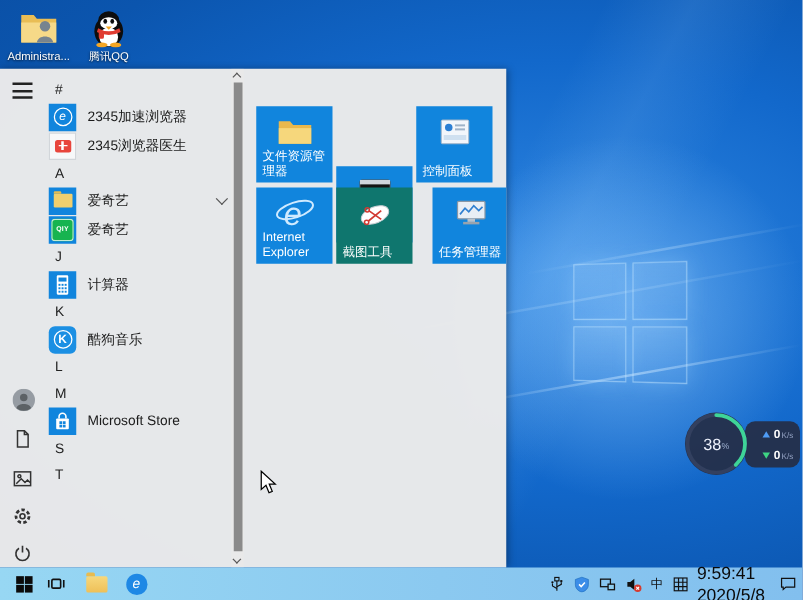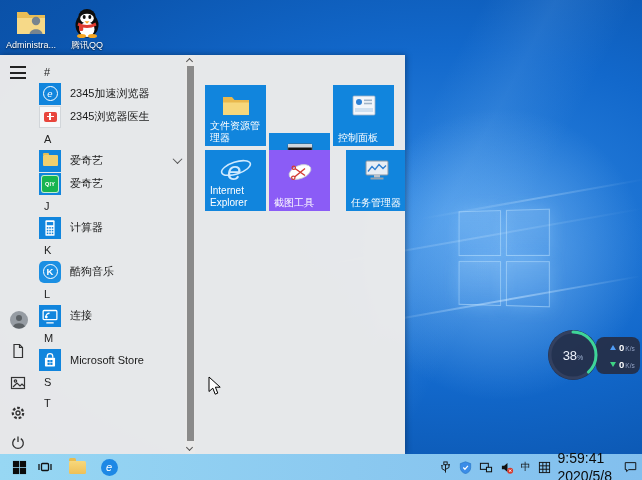--- a/index.html
+++ b/index.html
@@ -252,31 +252,20 @@
         <span class="app-ico ico-kugou">
             <span class="e-circle" style="font-style:normal; font-weight:bold;">K</span>
           </span>
         <span class="app-label">酷狗音乐</span>
       </div>
 
       <div class="row hdr">
           <span>L</span>
         </div>
 
-      <div class="row app">
-        <span class="app-ico">
-          <svg width="22" height="22" viewBox="0 0 24 24" fill="none" stroke="#fff" stroke-width="1.4">
-            <rect x="4.5" y="6" width="15" height="10" rx="1"></rect>
-            <path d="M8 19.5 H16"></path>
-              <path d="M7.5 13 a4 4 0 0 1 4 -4"></path>
-              <circle cx="8" cy="13.2" r="0.8" fill="#fff"></circle>
-          </svg>
-        </span>
-        <span class="app-label">连接</span>
-      </div>
 
       <div class="row hdr">
           <span>M</span>
         </div>
 
       <div class="row app">
         <span class="app-ico">
           <svg width="22" height="22" viewBox="0 0 24 24">
             <path d="M9 9.5 V8 a3 3 0 0 1 6 0 V9.5" fill="none" stroke="#fff" stroke-width="1.4"></path>
             <rect x="6.5" y="9.5" width="11" height="9.5" rx="0.8" fill="#fff"></rect>
@@ -344,21 +333,21 @@
     <div class="tile" style="left:205px; top:95px; background:#1185dd;">
       <span class="t-ico" style="top:4px;">
         <svg width="34" height="32" viewBox="0 0 34 32">
           <text x="8" y="26" font-size="26" font-style="italic" fill="#cfeaff">e</text>
           <ellipse cx="17" cy="14" rx="15" ry="6" fill="none" stroke="#cfeaff" stroke-width="1.6" transform="rotate(-18 17 14)"></ellipse>
         </svg>
       </span>
       <span class="t-label">Internet Explorer</span>
     </div>
 
-    <div class="tile" style="left:269px; top:95px; background:#8b5cf6;">
+    <div class="tile" style="left:269px; top:95px; background:#0f766e;">
       <span class="t-ico">
         <svg width="30" height="28" viewBox="0 0 30 28">
           <ellipse cx="15" cy="14" rx="11.5" ry="6.5" fill="#fff" stroke="#c9ced3" stroke-width="0.8" transform="rotate(-22 15 14)"></ellipse>
           <path d="M9.5 19 L20 10.5 M10 10.5 L20 17.5" stroke="#d23b33" stroke-width="1.4" fill="none"></path>
           <circle cx="8.3" cy="19.8" r="1.7" fill="none" stroke="#d23b33" stroke-width="1.2"></circle>
           <circle cx="8.8" cy="9.8" r="1.7" fill="none" stroke="#d23b33" stroke-width="1.2"></circle>
         </svg>
       </span>
       <span class="t-label">截图工具</span>
     </div>

